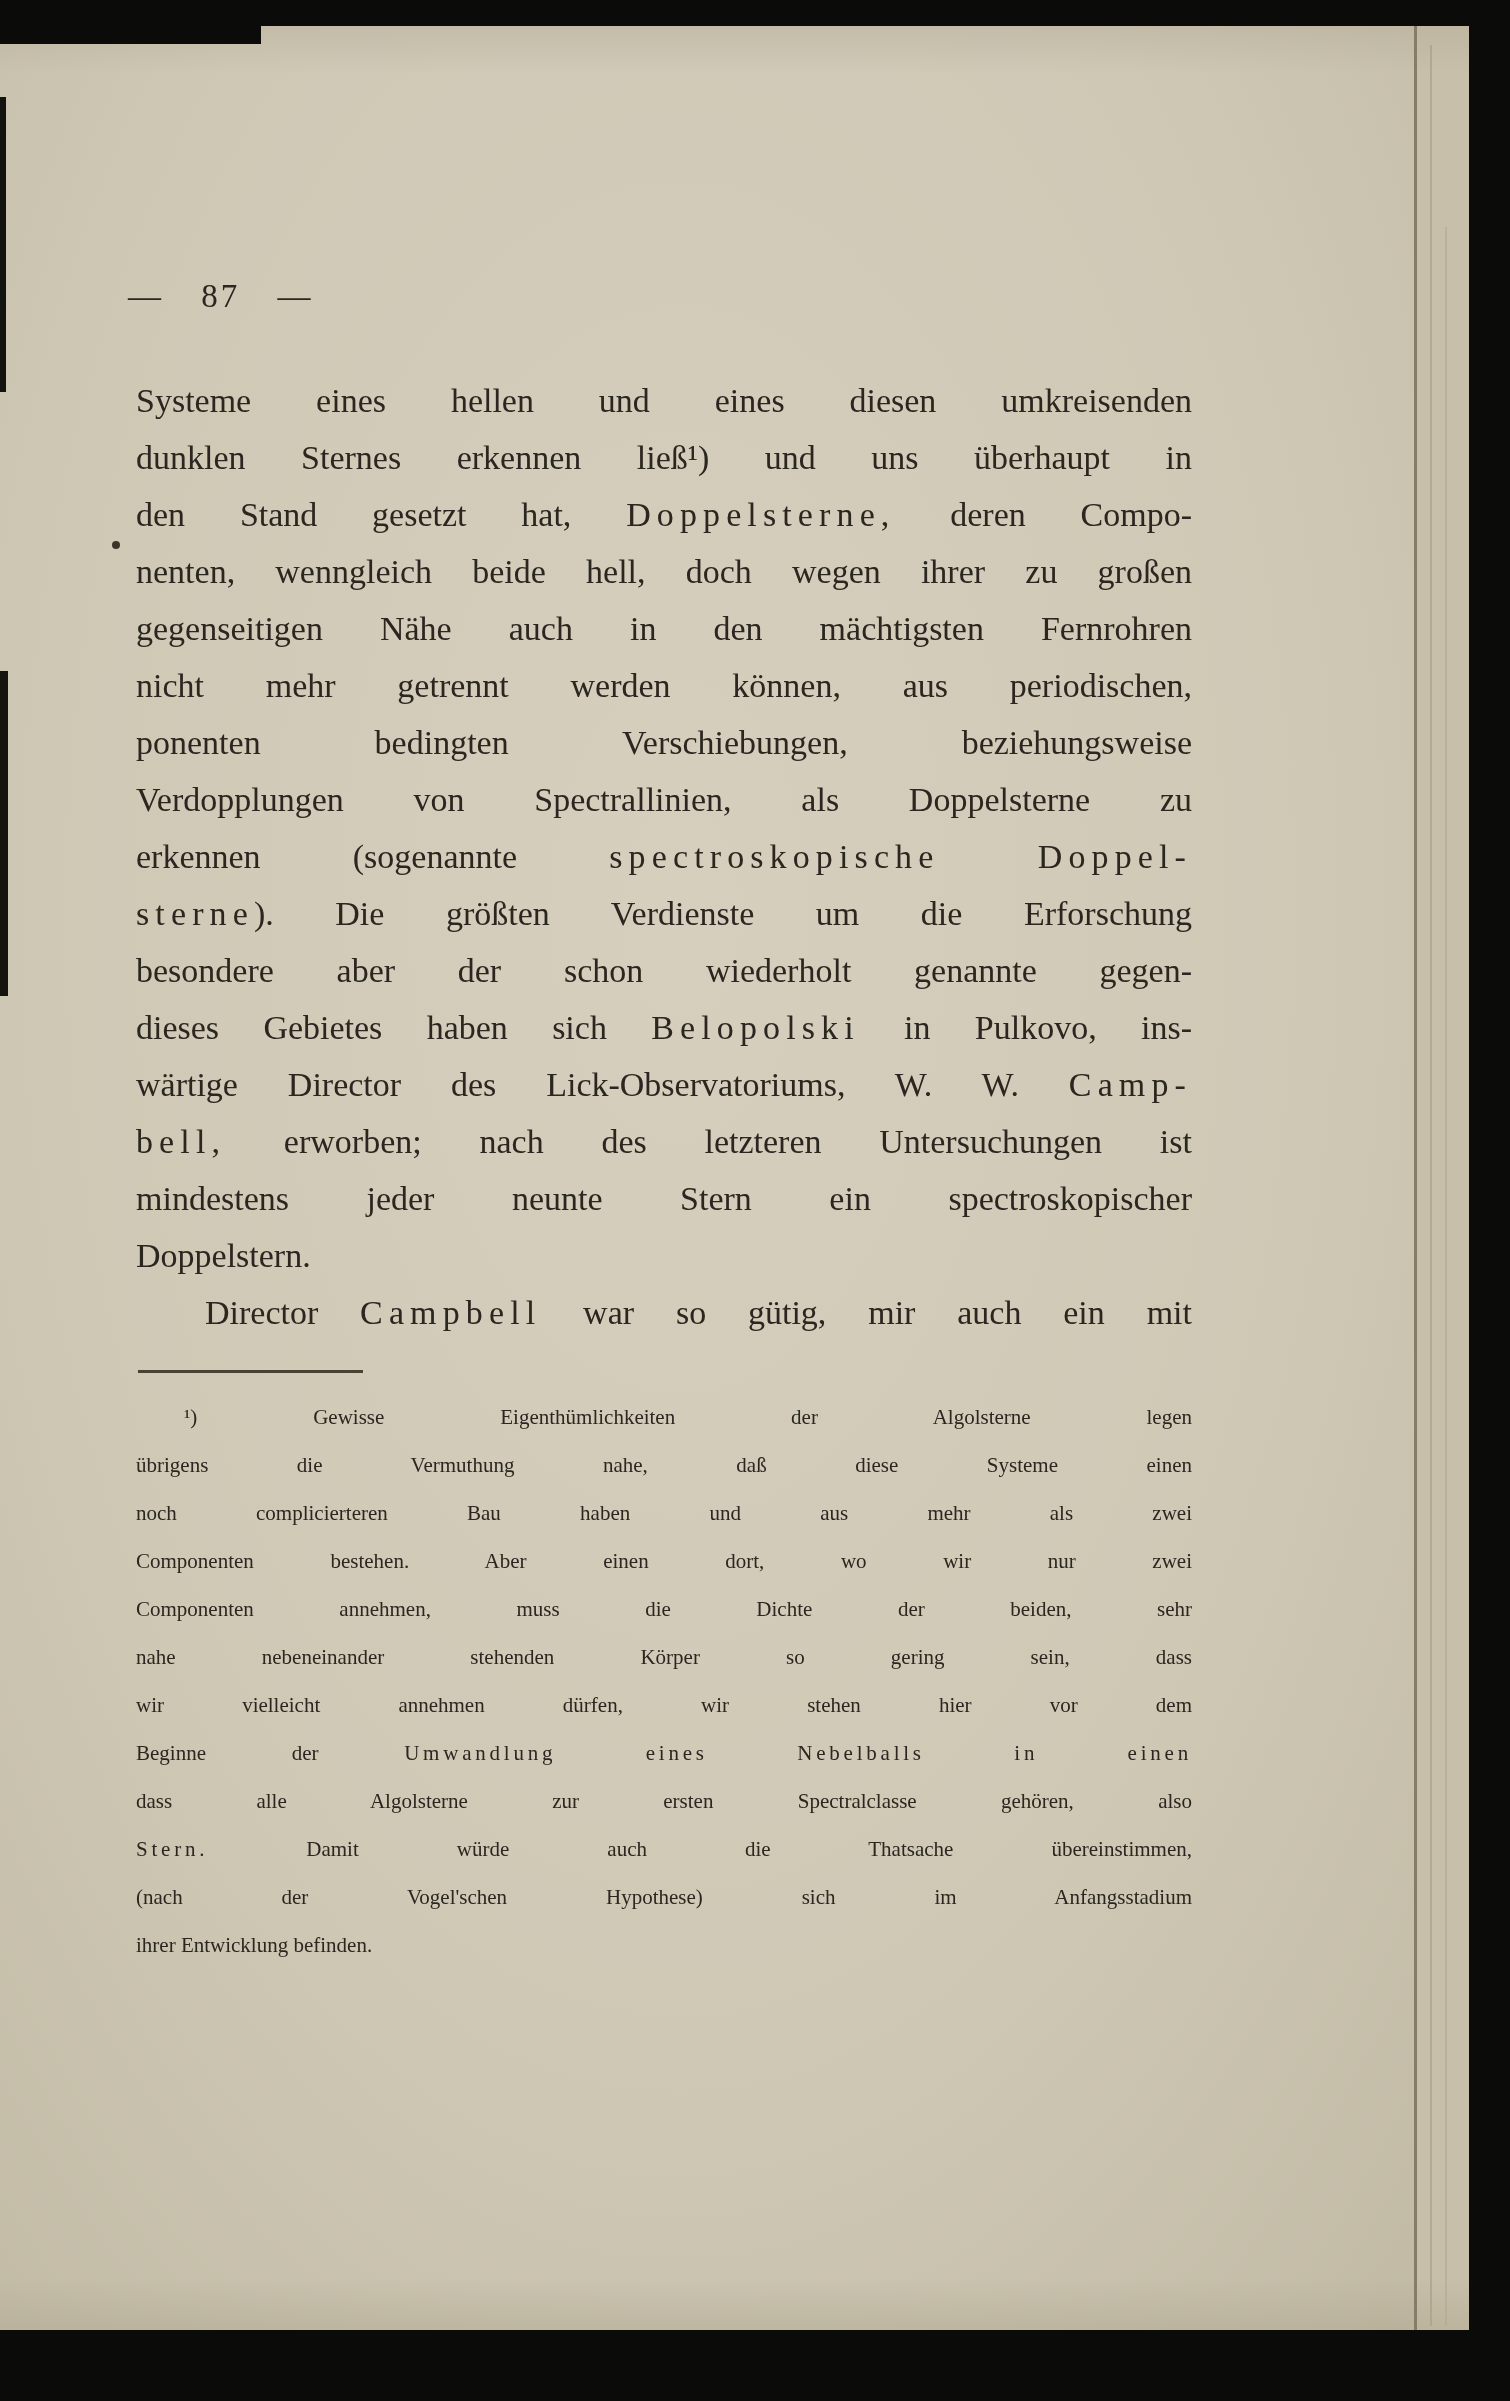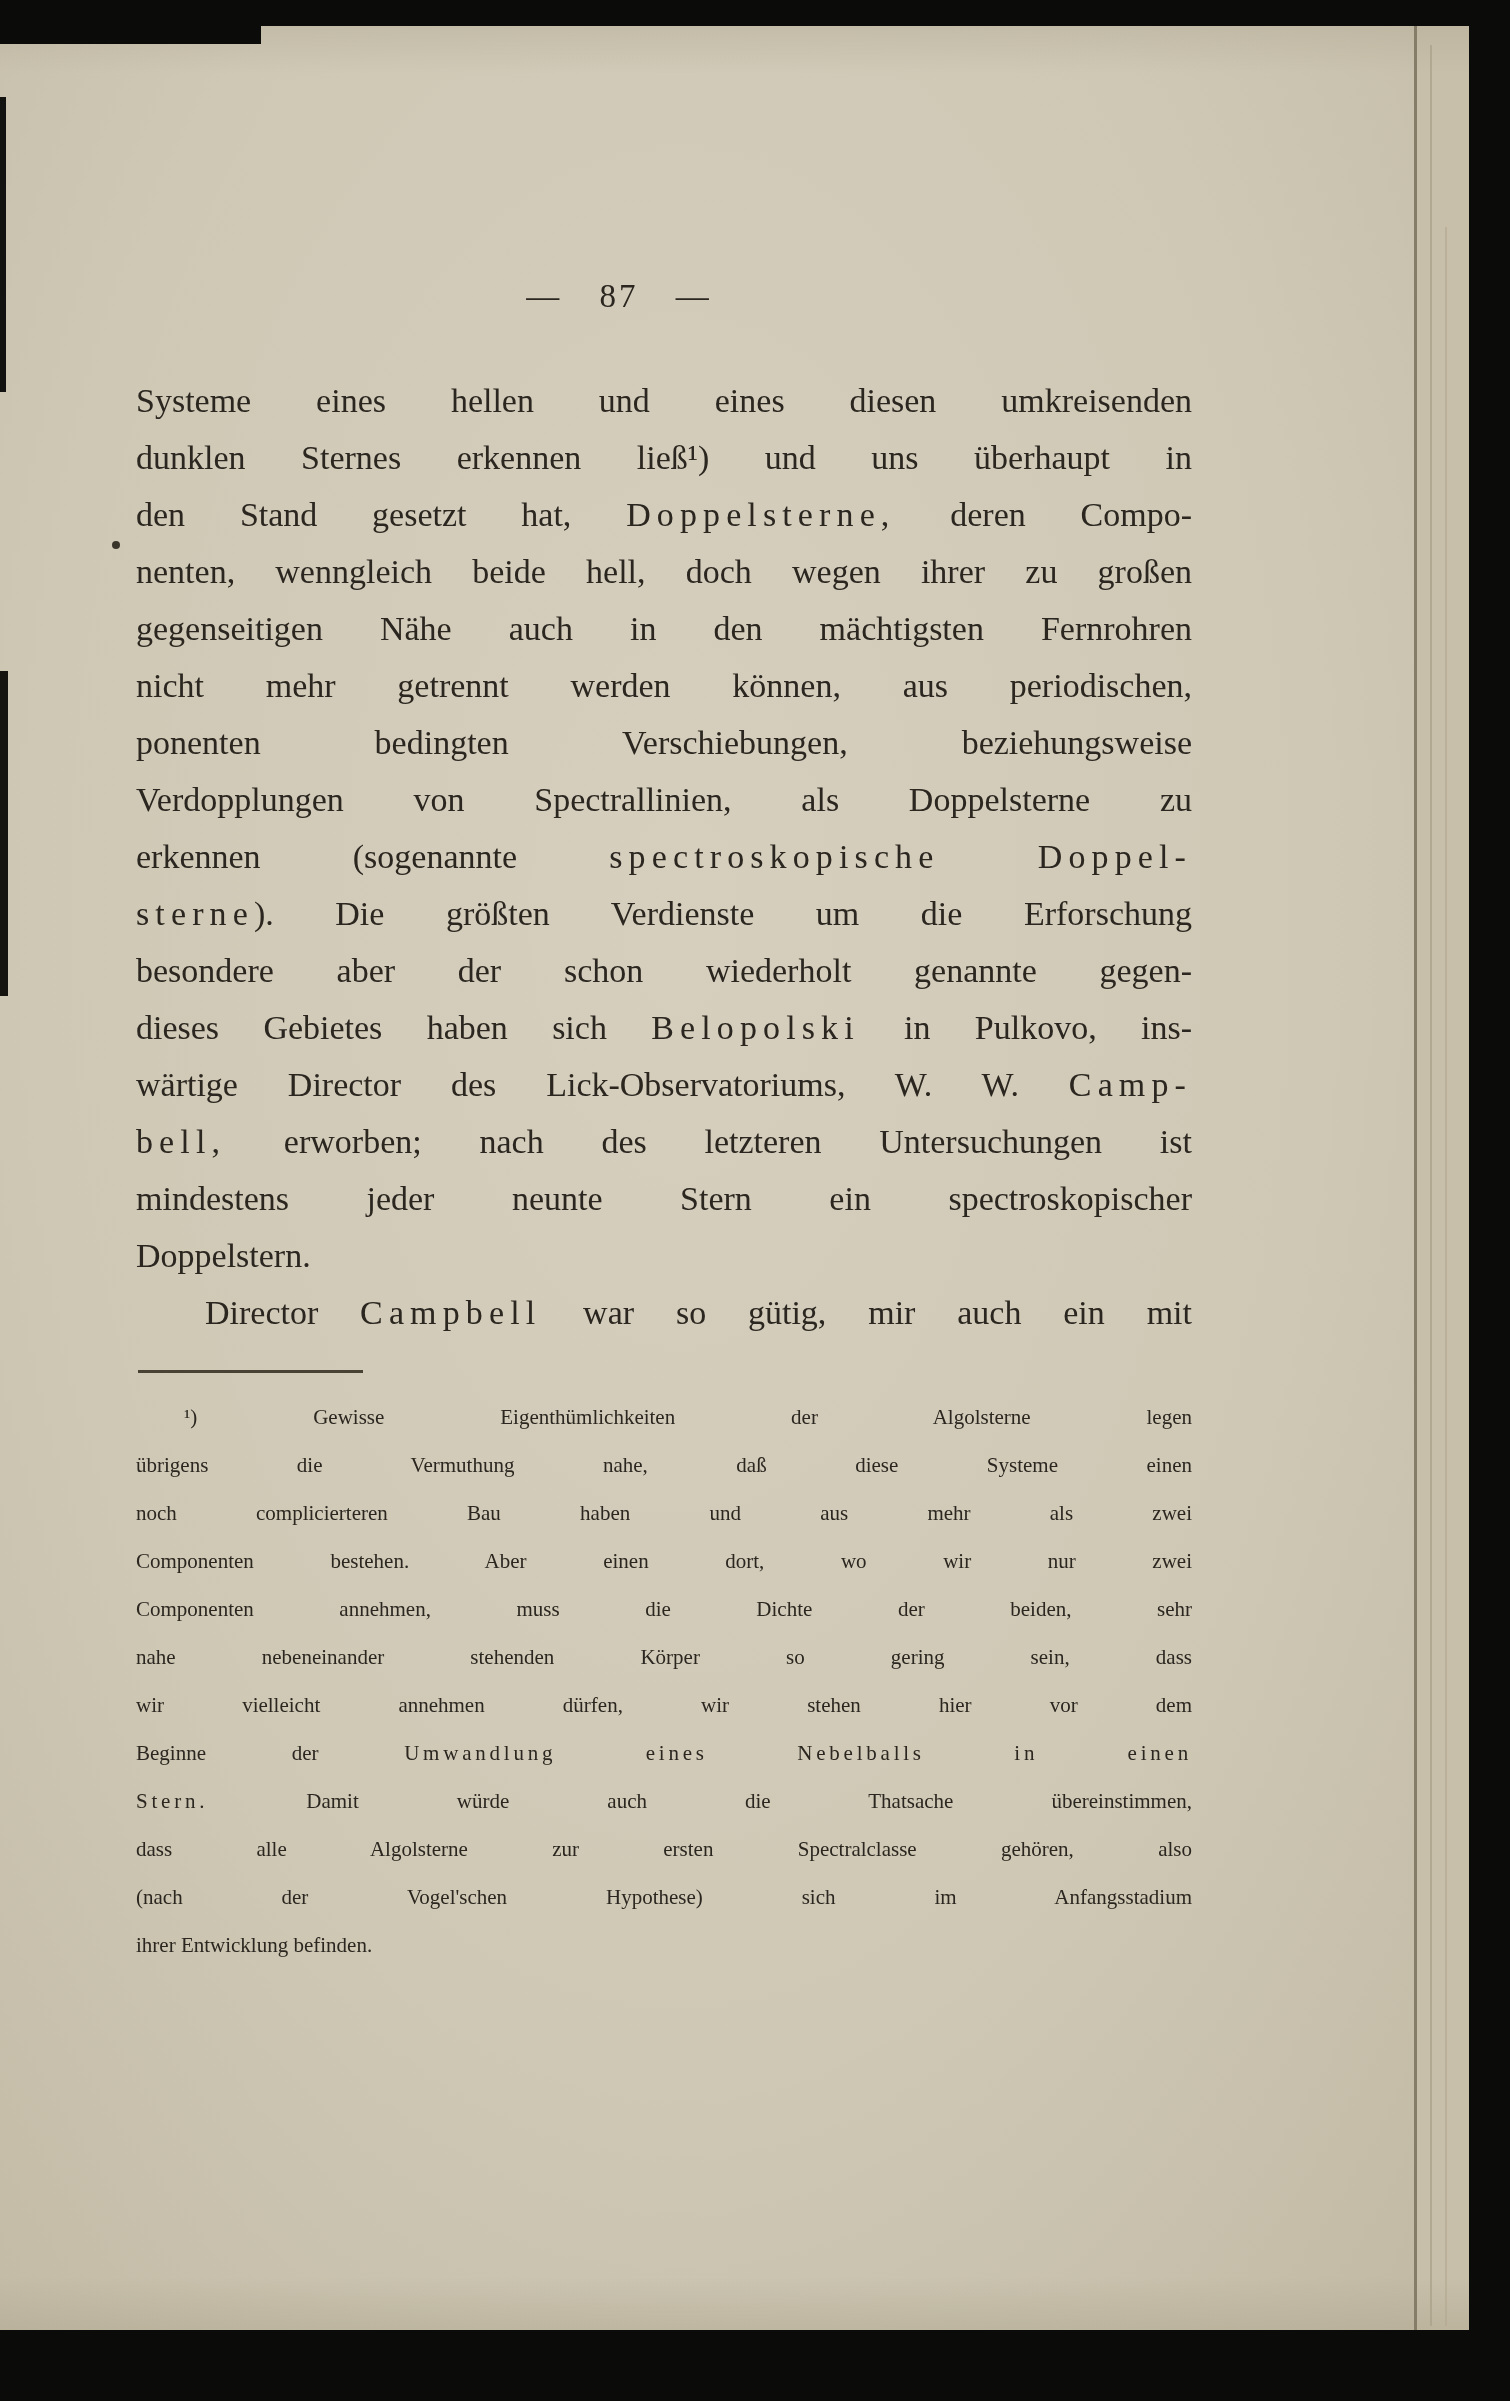--- a/index.html
+++ b/index.html
@@ -30,21 +30,21 @@
   .fold-line{position:absolute;top:26px;left:1414px;width:3px;height:2305px;background:#857d68;z-index:2;}
   .fold-line-2{position:absolute;top:45px;left:1430px;width:1.5px;height:2281px;background:#a89f89;opacity:.7;z-index:2;}
   .fold-line-3{position:absolute;top:227px;left:1445px;width:1.5px;height:2099px;background:#b2a992;opacity:.6;z-index:2;}
   .top-shade{position:absolute;top:26px;left:0;width:100%;height:48px;background:linear-gradient(#b4ac97,rgba(180,172,151,0));opacity:.45;z-index:1;}
   .bottom-shade{position:absolute;bottom:71px;left:0;width:100%;height:53px;background:linear-gradient(rgba(176,168,146,0),#aea68e);opacity:.45;z-index:1;}
   
   .margin-dot{position:absolute;top:541px;left:112px;width:8.3px;height:8.3px;border-radius:50%;background:#3a352b;z-index:3;}
   
   .page-number{
     position:absolute;top:278px;left:128px;width:982px;
-    text-align:center;font-size:33px;word-spacing:26px;letter-spacing:3px;
+    font-size:33px;word-spacing:26px;letter-spacing:3px;
     z-index:3;color:var(--ink);
   }
   
   .text-block{position:absolute;top:372px;left:136px;width:1056px;z-index:3;}
   #main-lines{font-size:34px;line-height:57px;}
   .footnote{font-size:21px;line-height:48px;}
   .tline{text-align:justify;text-align-last:justify;white-space:normal;}
   .tline.end{text-align-last:left;}
   #main-lines .indent{padding-left:69px;}
   .footnote .indent{padding-left:48px;}
@@ -97,21 +97,21 @@
     <hr class="fn-rule">
     <div id="footnote-lines" class="footnote">
         <div class="tline indent"><span>¹) Gewisse Eigenthümlichkeiten der Algolsterne legen</span></div>
         <div class="tline"><span>übrigens die Vermuthung nahe, daß diese Systeme einen</span></div>
         <div class="tline"><span>noch complicierteren Bau haben und aus mehr als zwei</span></div>
         <div class="tline"><span>Componenten bestehen. Aber einen dort, wo wir nur zwei</span></div>
         <div class="tline"><span>Componenten annehmen, muss die Dichte der beiden, sehr</span></div>
         <div class="tline"><span>nahe nebeneinander stehenden Körper so gering sein, dass</span></div>
         <div class="tline"><span>wir vielleicht annehmen dürfen, wir stehen hier vor dem</span></div>
         <div class="tline"><span>Beginne der </span><span class="sp">Umwandlung eines Nebelballs in einen</span></div>
+        <div class="tline"><span>dass alle Algolsterne zur ersten Spectralclasse gehören, also</span></div>
         <div class="tline"><span class="sp">Stern.</span><span> Damit würde auch die Thatsache übereinstimmen,</span></div>
-        <div class="tline"><span>dass alle Algolsterne zur ersten Spectralclasse gehören, also</span></div>
         <div class="tline"><span>(nach der Vogel'schen Hypothese) sich im Anfangsstadium</span></div>
         <div class="tline end"><span>ihrer Entwicklung befinden.</span></div>
       </div>
   </div>
 
 </div>
 
 
 </body></html>

